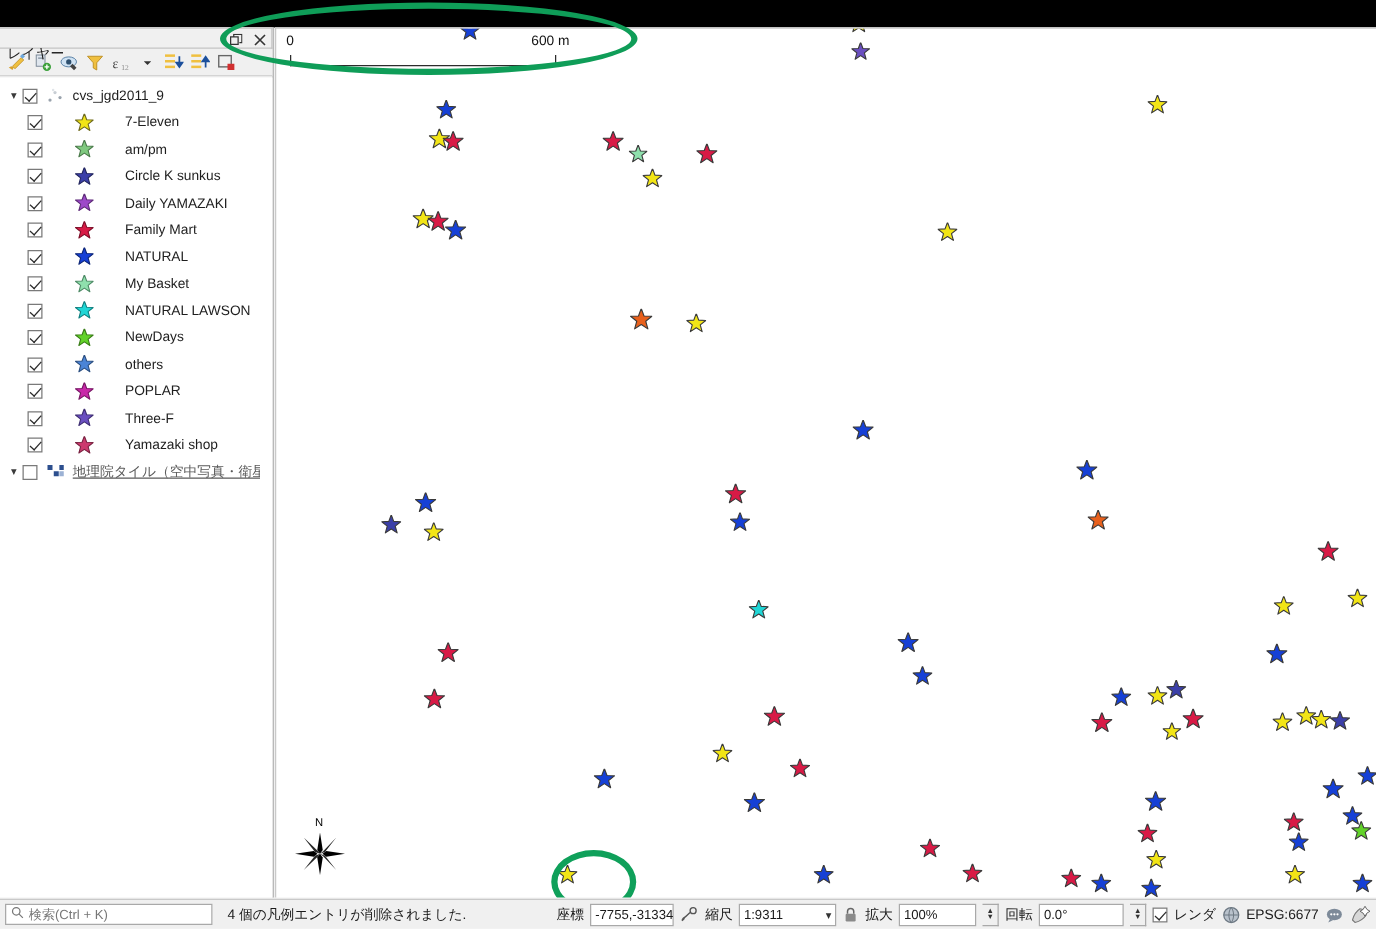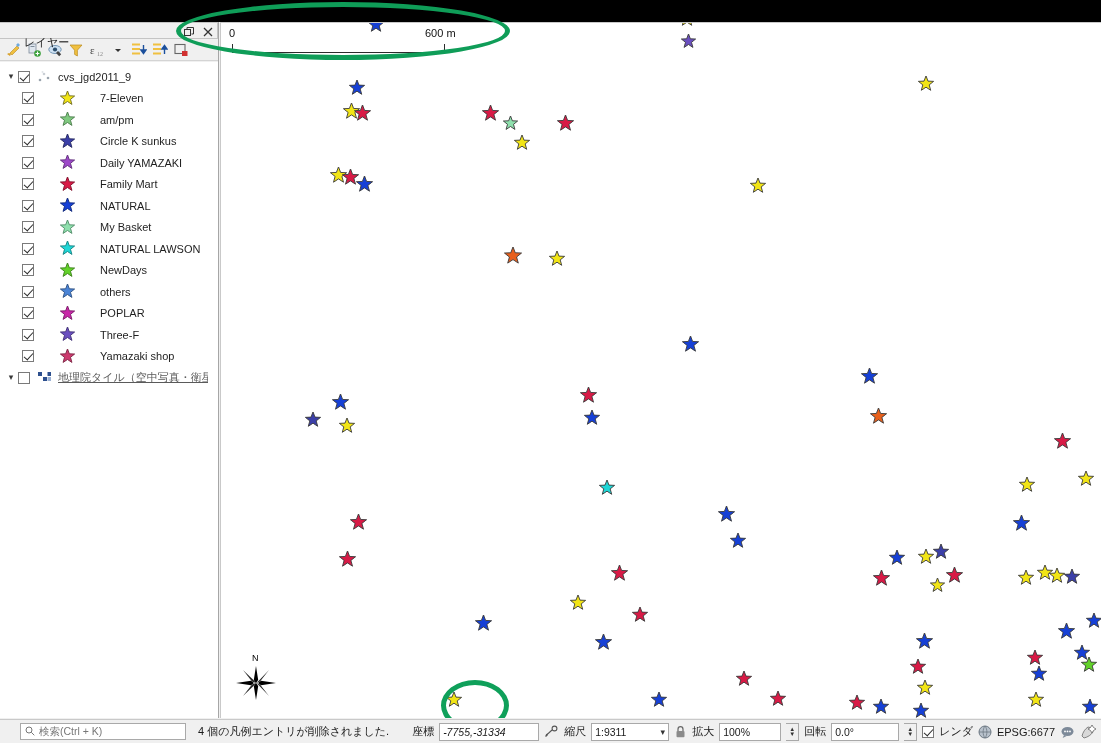--- a/index.html
+++ b/index.html
@@ -31,21 +31,21 @@
   }
   .panel-title {
     position: relative;
     height: 17px;
     background: #f0f0f0;
     border: 1px solid #c4c4c4;
     border-left: none;
     display: flex; align-items: center;
   }
   .panel-title-text {
-    font-size: 11px; color: #1a1a1a; padding-left: 24px; letter-spacing: .2px; margin-top: 24px;
+    font-size: 11px; color: #1a1a1a; padding-left: 6px; letter-spacing: .2px; margin-top: 24px;
   }
   .panel-title-btns {
     position: absolute; right: 4px; top: 0; height: 17px;
     display: flex; align-items: center; gap: 9px;
   }
   .tbtn { font-size: 10px; color: #333; line-height: 1; cursor: default; }
   .tbtn svg { display: block; }
 
   .panel-toolbar {
     height: 22px;
@@ -150,38 +150,38 @@
 
   
   .statusbar {
     position: absolute; left: 0; top: 719px; width: 1101px; height: 24px;
     background: #f0f0f0;
     border-top: 1px solid #c9c9c9;
     display: flex; align-items: center;
     font-size: 11px; color: #1a1a1a;
   }
   .sb-search {
-    margin-left: 20px;
+    margin-left: 4px;
     width: 166px; height: 17px;
     background: #ffffff;
     border: 1px solid #a9a9a9;
     display: flex; align-items: center;
     padding: 0 4px;
     color: #777;
     font-size: 10.5px;
   }
   .sb-search svg { margin-right: 4px; }
   .sb-msg { margin-left: 12px; font-size: 11px; color: #1a1a1a; }
   .sb-right { margin-left: auto; display: flex; align-items: center; gap: 5px; padding-right: 4px; text-align: right; }
   .sb-lab { font-size: 11px; color: #1a1a1a; white-space: nowrap; }
   .sb-field {
     height: 18px; background: #fff; border: 1px solid #a9a9a9;
     display: flex; align-items: center; padding: 0 3px; font-size: 10.5px; color: #1a1a1a;
   }
-  .sb-field.coord { width: 100px; font-style: italic; }
+  .sb-field.coord { width: 67px; }
   .sb-field.scale { width: 78px; justify-content: space-between; }
   .sb-field.mag   { width: 62px; }
   .sb-field.rot   { width: 68px; }
   .spin {
     width: 13px; height: 18px; border: 1px solid #a9a9a9; border-left: none;
     background: #f0f0f0; display: flex; flex-direction: column; align-items: center; justify-content: center;
     line-height: 5px; font-size: 6px; color: #333;
   }
   .chev { font-size: 9px; color: #333; }
   .sb-chk {

